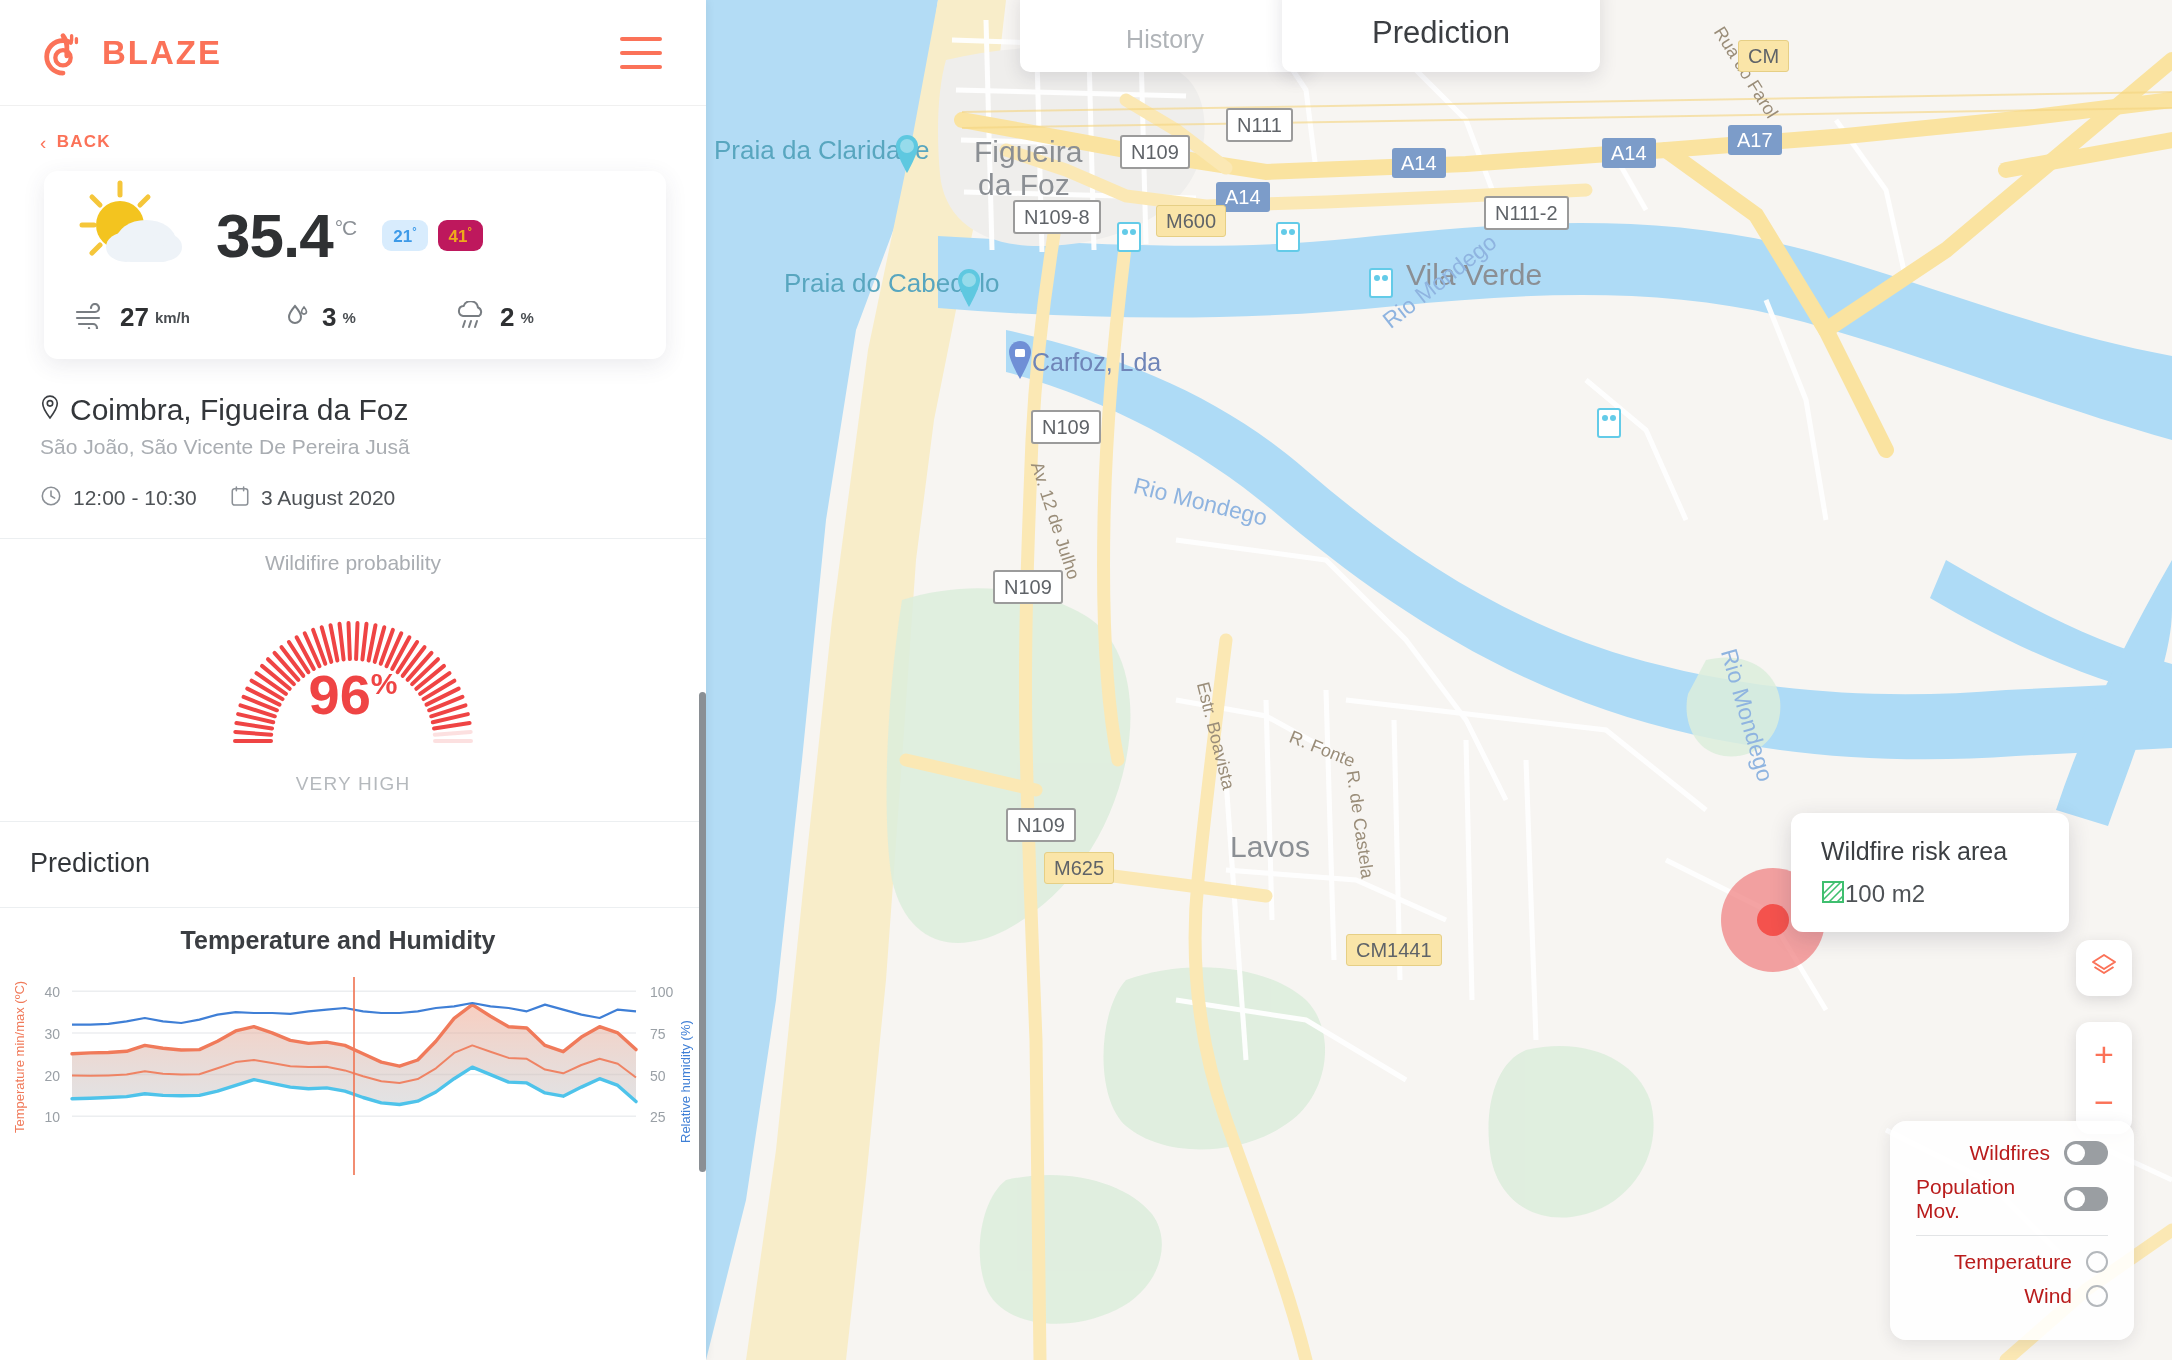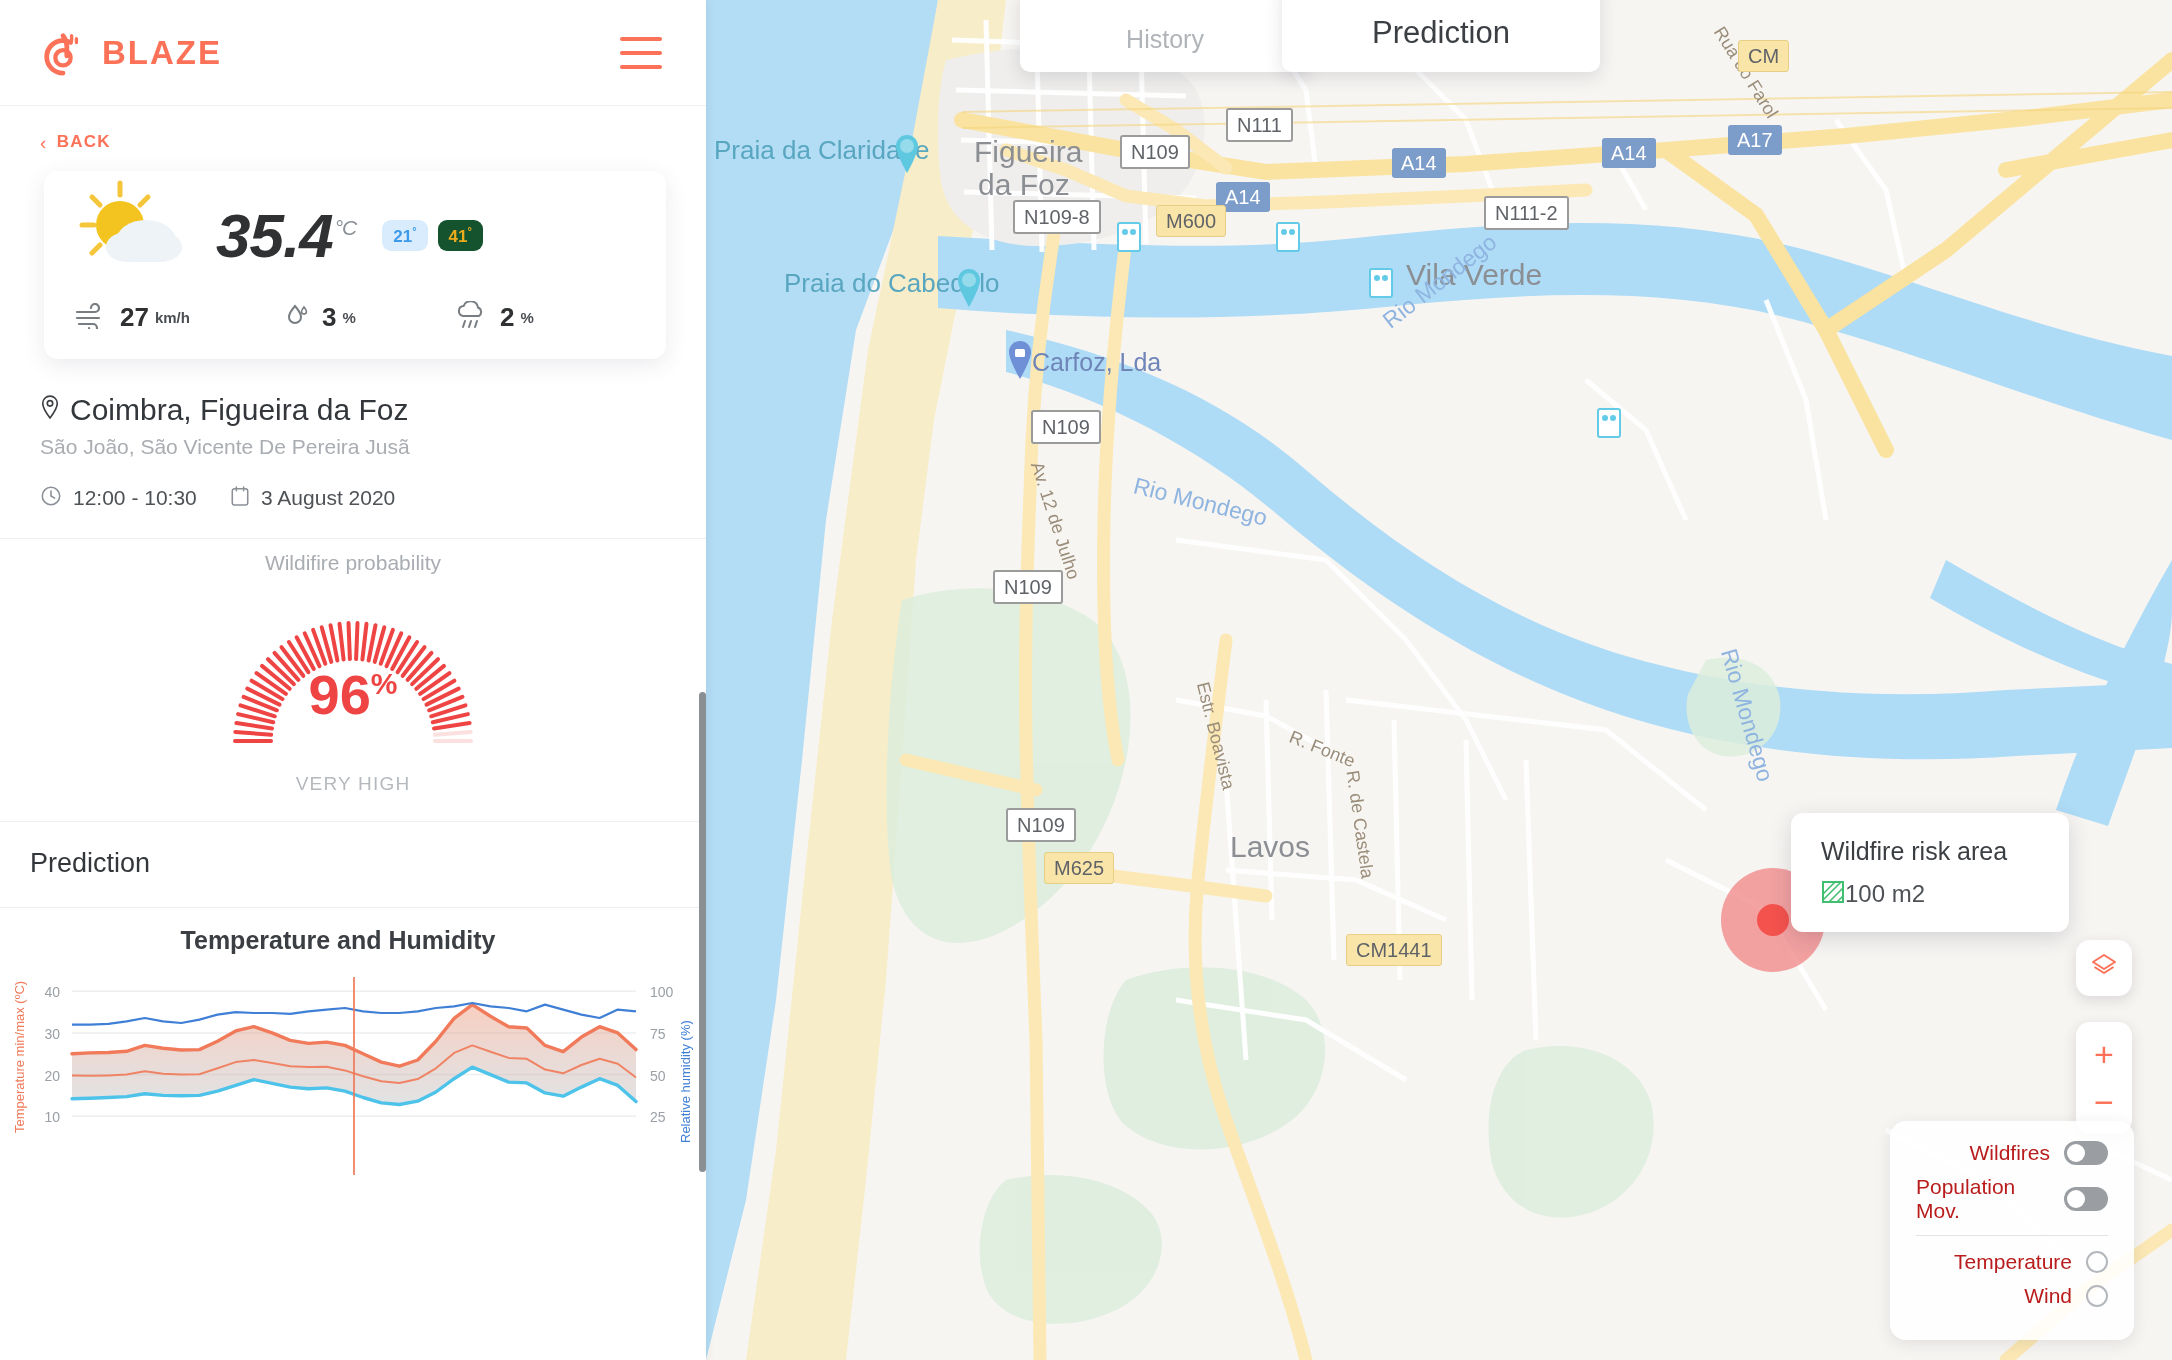--- a/index.html
+++ b/index.html
@@ -61,30 +61,30 @@
     background: #fff;
     border-radius: 14px;
     box-shadow: 0 6px 22px rgba(60,60,90,0.10);
     padding: 22px 30px 24px 30px;
     position: relative;
   }
   .wc-top { display: flex; align-items: center; min-height: 86px; }
   .wc-icon { width: 140px; height: 100px; flex: 0 0 140px; margin-top: -22px; margin-left: -6px; }
   .wc-temp {
     font-size: 62px; font-weight: bold; color: #2f3133;
-    line-height: 1; letter-spacing: -1px; margin-left: 8px; font-style: italic;
+    line-height: 1; letter-spacing: -1px; margin-left: 8px;
   }
   .wc-unit { font-size: 21px; color: #8b9096; vertical-align: super; font-weight: normal; margin-left: 2px; }
   .wc-chips { display: flex; gap: 10px; margin-left: 26px; }
   .chip {
     border-radius: 9px; padding: 6px 11px 7px 11px;
     font-size: 17px; font-weight: bold; line-height: 1;
   }
   .chip-min { background: #d8ecfd; color: #3d9ae8; }
-  .chip-max { background: #14532d; color: #eeab1b; }
+  .chip-max { background: #be185d; color: #eeab1b; }
   .chip sup { font-size: 11px; }
 
   .wc-bottom { display: flex; align-items: center; margin-top: 22px; }
   .wc-metric { display: flex; align-items: center; }
   .wc-metric.m1 { width: 210px; }
   .wc-metric.m2 { width: 170px; }
   .wc-metric svg { flex: 0 0 auto; }
   .wc-val { font-size: 26px; font-weight: bold; color: #2f3133; margin-left: 12px; }
   .wc-suf { font-size: 15px; color: #4b4f53; margin-left: 6px; font-weight: bold; }
 

